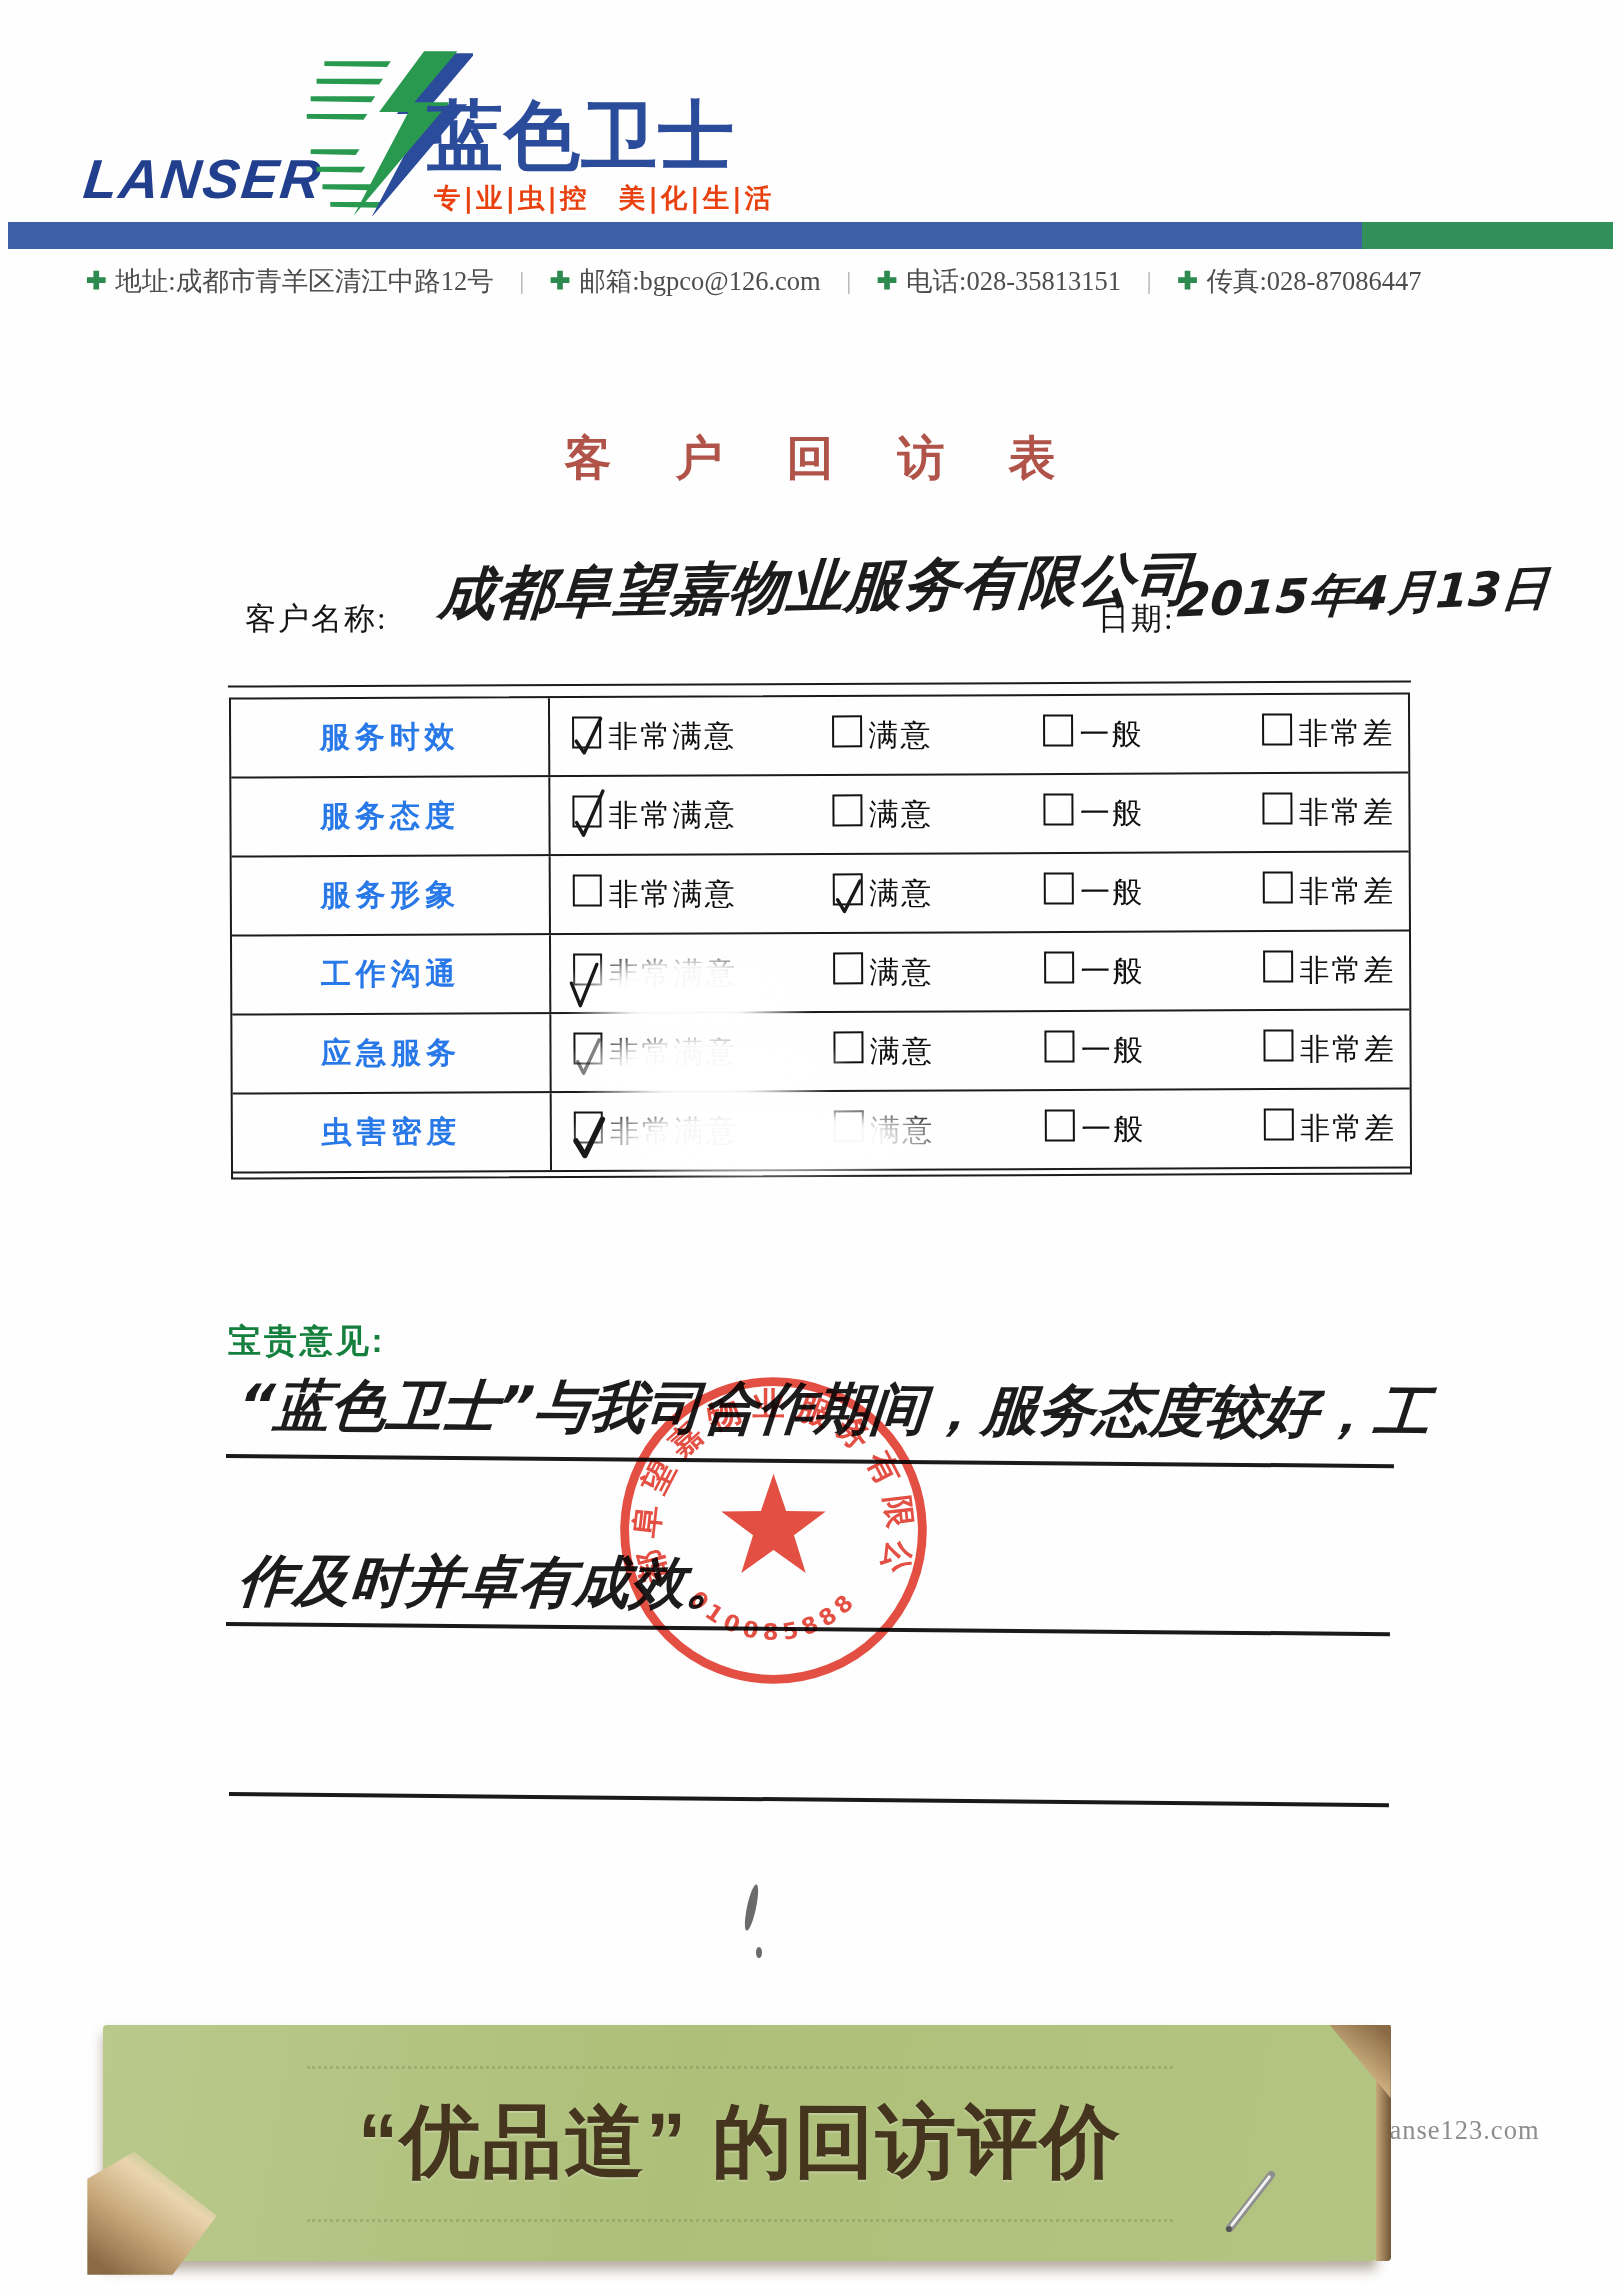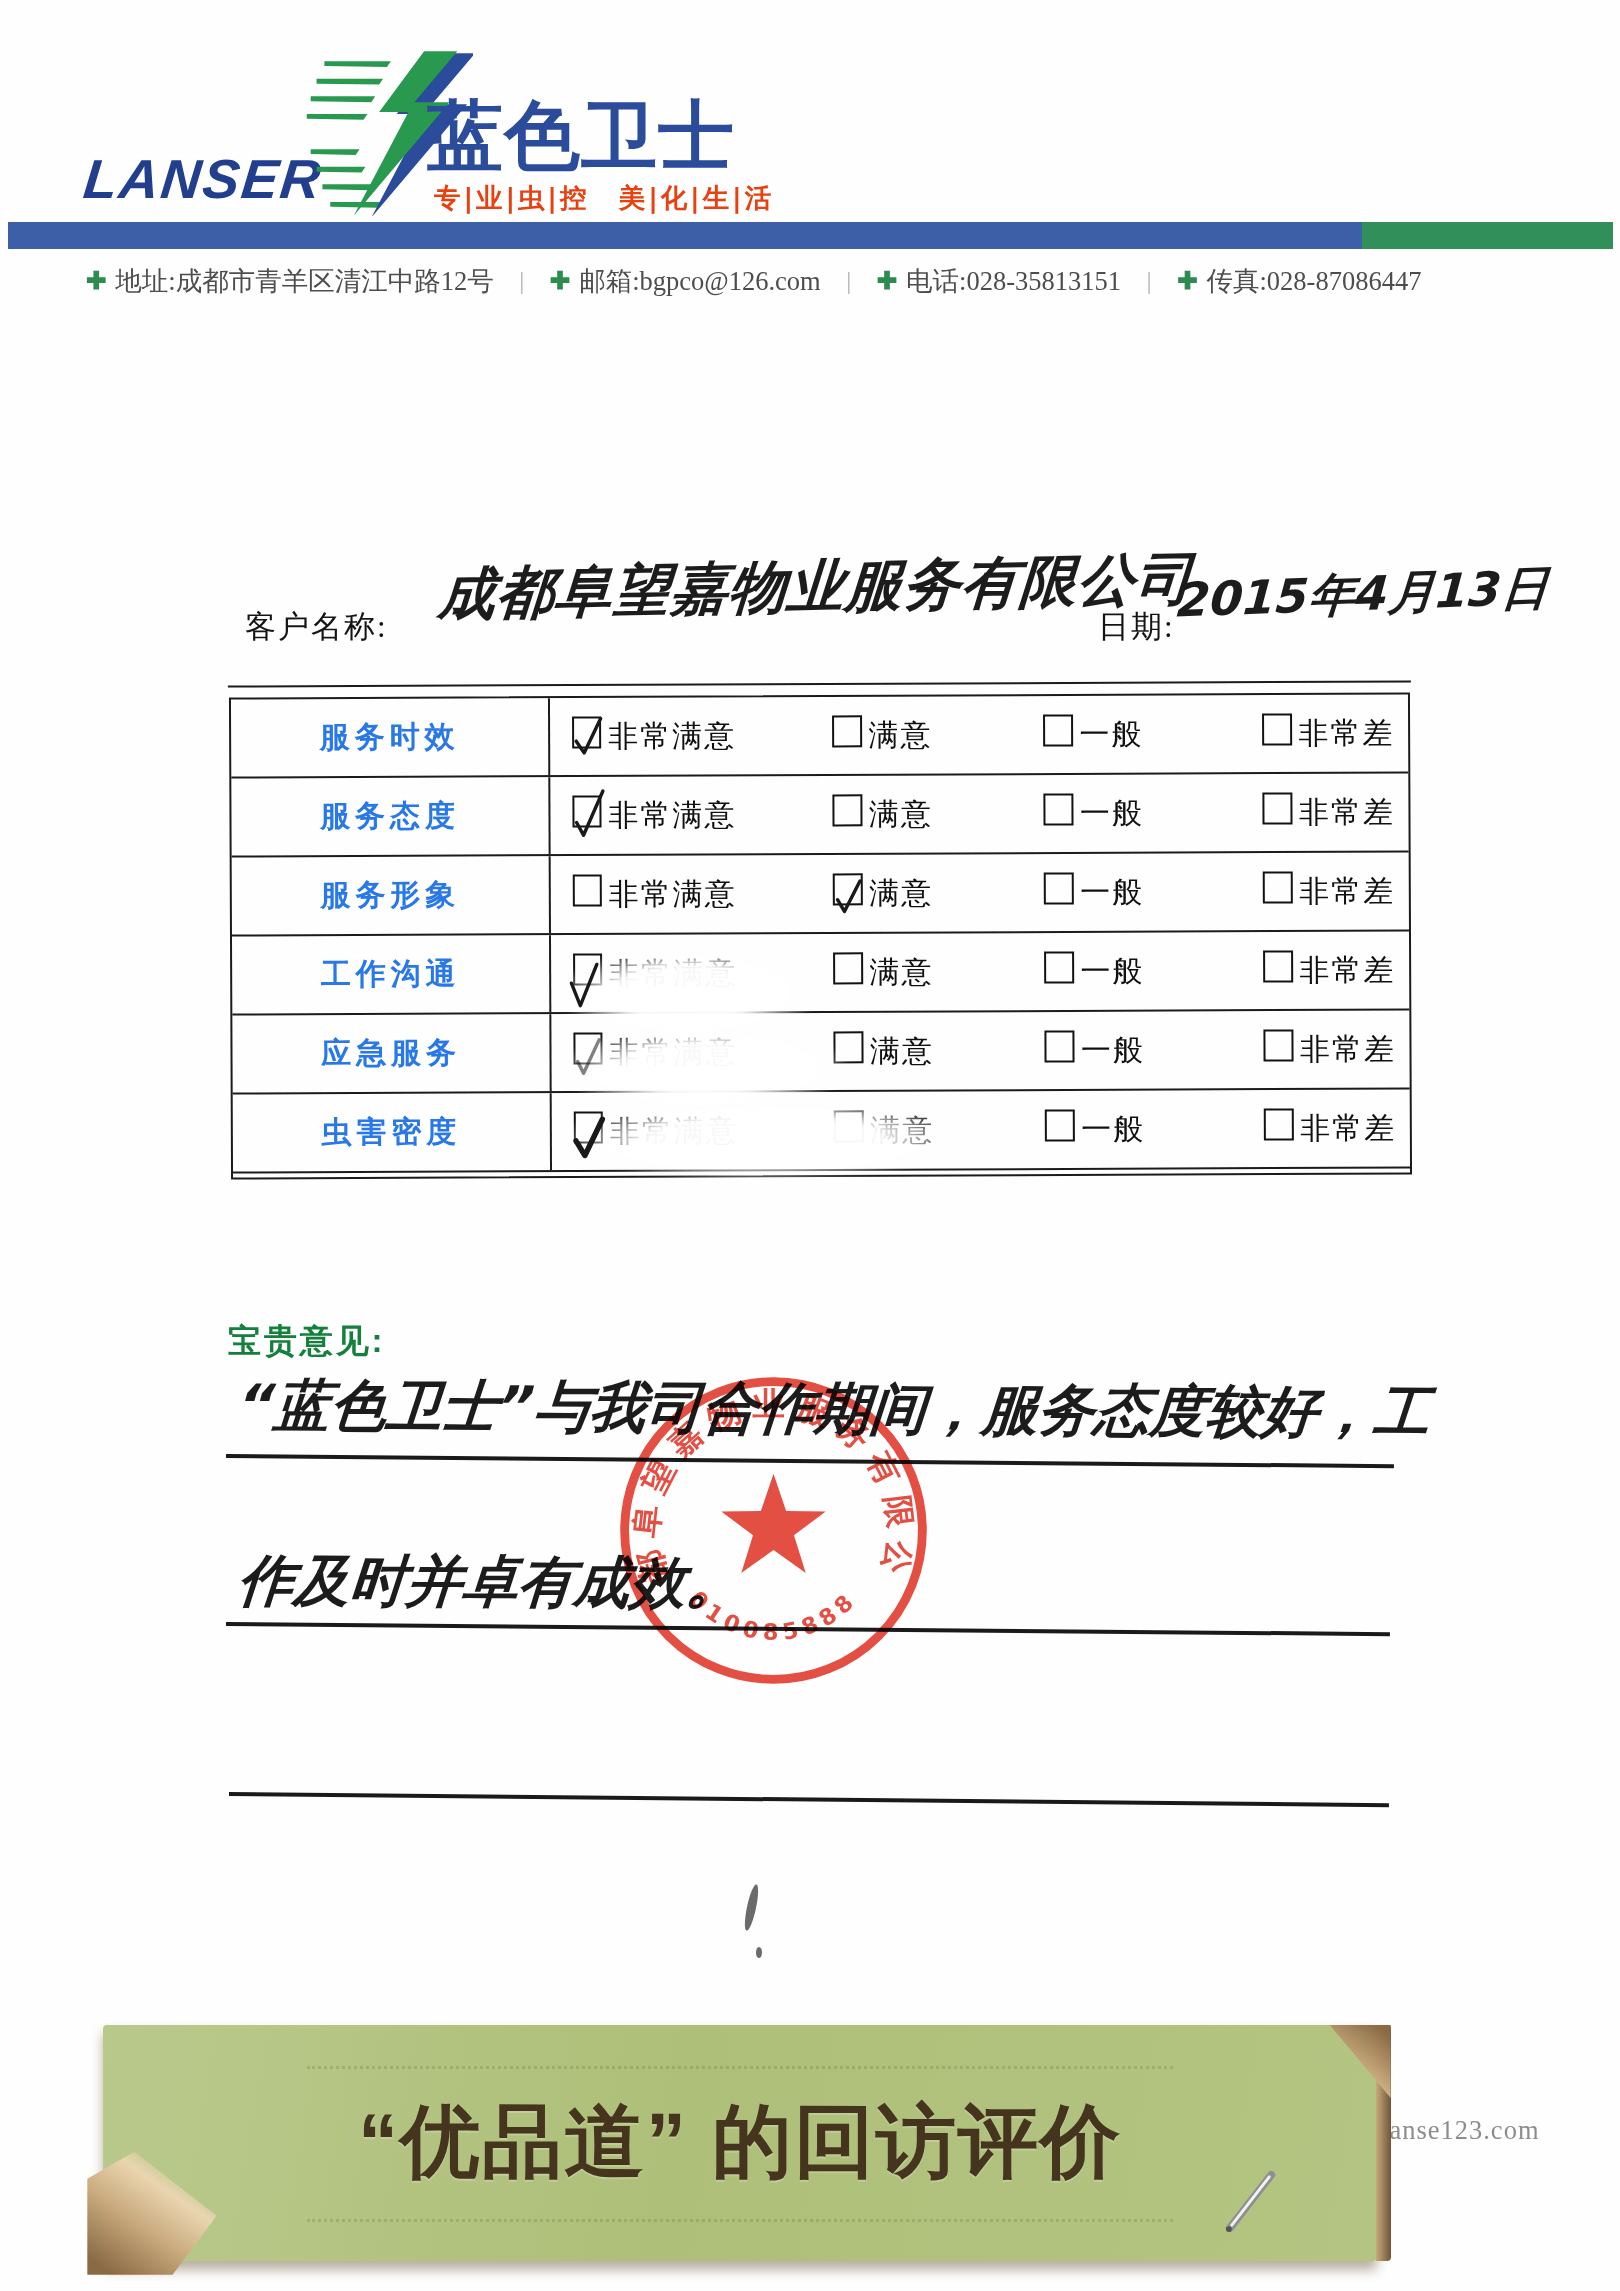--- a/index.html
+++ b/index.html
@@ -19,21 +19,21 @@
   .contact{position:absolute;left:86px;top:259px;width:1482px;height:43px;display:flex;
            align-items:center;font-family:"Liberation Serif",serif;font-size:26.5px;color:#4d4d4d;
            white-space:nowrap;}
   .contact .plus{color:#2e8b50;font-size:24.5px;font-weight:bold;margin-right:8.8px;}
   .contact .sep{color:#b0b0b0;margin:0 25.5px;font-size:25.5px;}
 
   
   .title{position:absolute;left:0;top:427px;width:1620px;text-align:center;
          font-size:47px;font-weight:900;color:#b0544a;letter-spacing:25.5px;text-indent:25.5px;}
   .plabel{position:absolute;font-family:"Liberation Serif",serif;font-size:31px;color:#141414;
-          letter-spacing:2px;margin-top:8px;}
+          letter-spacing:2px;}
   .cust-label{left:245px;top:598px;}
   .date-label{left:1098px;top:598px;}
   .hand{font-family:"DejaVu Sans",sans-serif;font-weight:700;font-style:italic;color:#1c1c1c;
         white-space:nowrap;}
   .cust-value{position:absolute;left:439px;top:549px;font-size:57px;transform:skewX(-5deg) rotate(-1.2deg);letter-spacing:1px;}
   .date-value{position:absolute;left:1178px;top:563px;font-size:47px;transform:skewX(-6deg) rotate(-2deg);}
 
   
   .table{position:absolute;left:230px;top:695px;width:1181px;height:482px;
          border:2.9px solid #1b1b1b;box-sizing:border-box;transform:rotate(-0.25deg);}
@@ -123,20 +123,21 @@
     <span class="plus">✚</span>
     <span>邮箱:bgpco@126.com</span>
     <span class="sep">|</span>
     <span class="plus">✚</span>
     <span>电话:028-35813151</span>
     <span class="sep">|</span>
     <span class="plus">✚</span>
     <span>传真:028-87086447</span>
   </div>
 
+  <div class="title">客 户 回 访 表</div>
   <div class="plabel cust-label">客户名称:</div>
   <div class="hand cust-value">成都阜望嘉物业服务有限公司</div>
   <div class="plabel date-label">日期:</div>
   <div class="hand date-value">2015年4月13日</div>
 
   <div class="table">
     <div class="row">
       <div class="cell-label">服务时效</div>
       <div class="cell-opts">
         <span class="opt o1">

